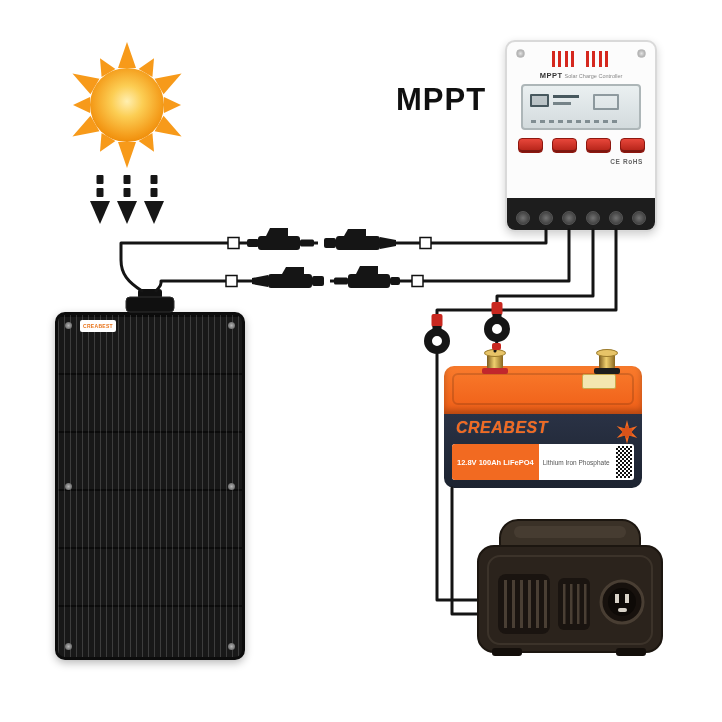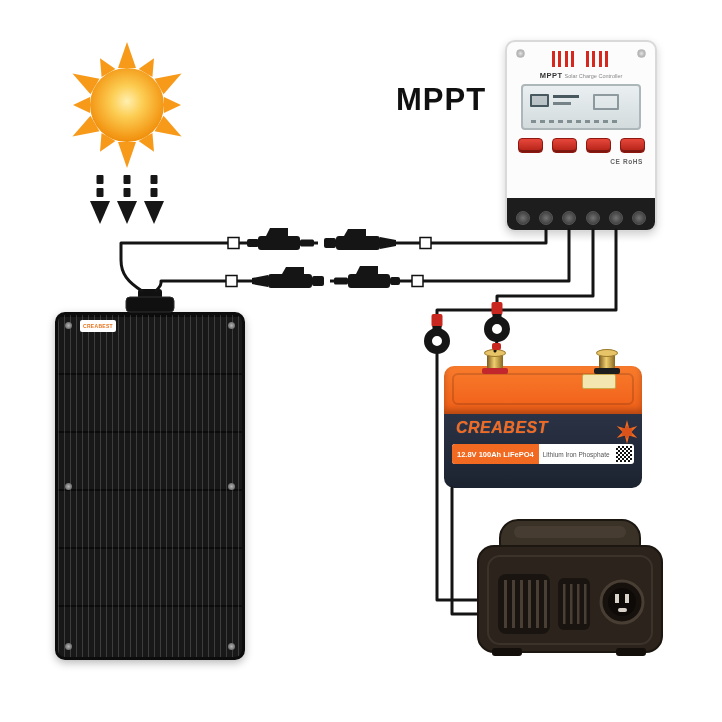--- a/index.html
+++ b/index.html
@@ -58,21 +58,21 @@
   
   .battery{left:444px;top:366px;width:198px;height:122px;border-radius:10px;}
   .lid{left:0;right:0;top:0;height:48px;background:linear-gradient(#F97B2C,#EF5E17);
        border-radius:10px 10px 0 0;box-shadow:inset 0 -4px 6px rgba(0,0,0,.25);}
   .lid-recess{left:8px;top:7px;right:8px;height:28px;border:2px solid rgba(0,0,0,.14);border-radius:6px;}
   .top-label{right:26px;top:8px;width:32px;height:13px;background:#F3E6B0;border:1px solid #C9A94B;border-radius:2px;}
   .bat-front{left:0;right:0;top:48px;height:74px;background:linear-gradient(#2A3245,#1C2330);
              border-radius:0 0 10px 10px;overflow:hidden;}
   .bat-brand{left:12px;top:5px;font-size:16px;font-weight:800;font-style:italic;color:#F26A21;letter-spacing:.5px;
              text-shadow:0 0 1px rgba(255,255,255,.35);}
-  .stripe{left:8px;right:8px;top:30px;height:20px;background:#fff;border-radius:3px;display:flex;overflow:hidden;align-items:stretch;}
+  .stripe{left:8px;right:8px;top:30px;height:36px;background:#fff;border-radius:3px;display:flex;overflow:hidden;align-items:stretch;}
   .spec-seg{background:#F26A21;color:#fff;font-size:7.5px;font-weight:700;display:flex;align-items:center;padding:0 5px;white-space:nowrap;}
   .chem-seg{color:#555;font-size:6.5px;flex:1;display:flex;align-items:center;padding:0 4px;white-space:nowrap;}
   .qr{width:16px;background:repeating-conic-gradient(#111 0% 25%,#fff 0% 50%);background-size:4px 4px;margin:2px;}
   .burst{right:3px;top:54px;width:24px;height:24px;background:#F26A21;
          clip-path:polygon(50% 0%,59% 35%,93% 25%,68% 50%,93% 75%,59% 65%,50% 100%,41% 65%,7% 75%,32% 50%,7% 25%,41% 35%);}
   .burst-core{left:6px;top:6px;width:12px;height:12px;border-radius:50%;background:#D9531A;}
   .term{top:-15px;width:22px;height:24px;}
   .term .cap{left:0;top:-2px;width:22px;height:8px;border-radius:50%;background:#E7C468;border:1px solid #9a7a2a;box-sizing:border-box;}
   .term .body{left:3px;top:3px;width:16px;height:15px;background:linear-gradient(90deg,#7A5A1E,#EFCF6E 45%,#8A671F);border-radius:2px;}
   .term .washer{left:-2px;top:17px;width:26px;height:6px;border-radius:2px;}

